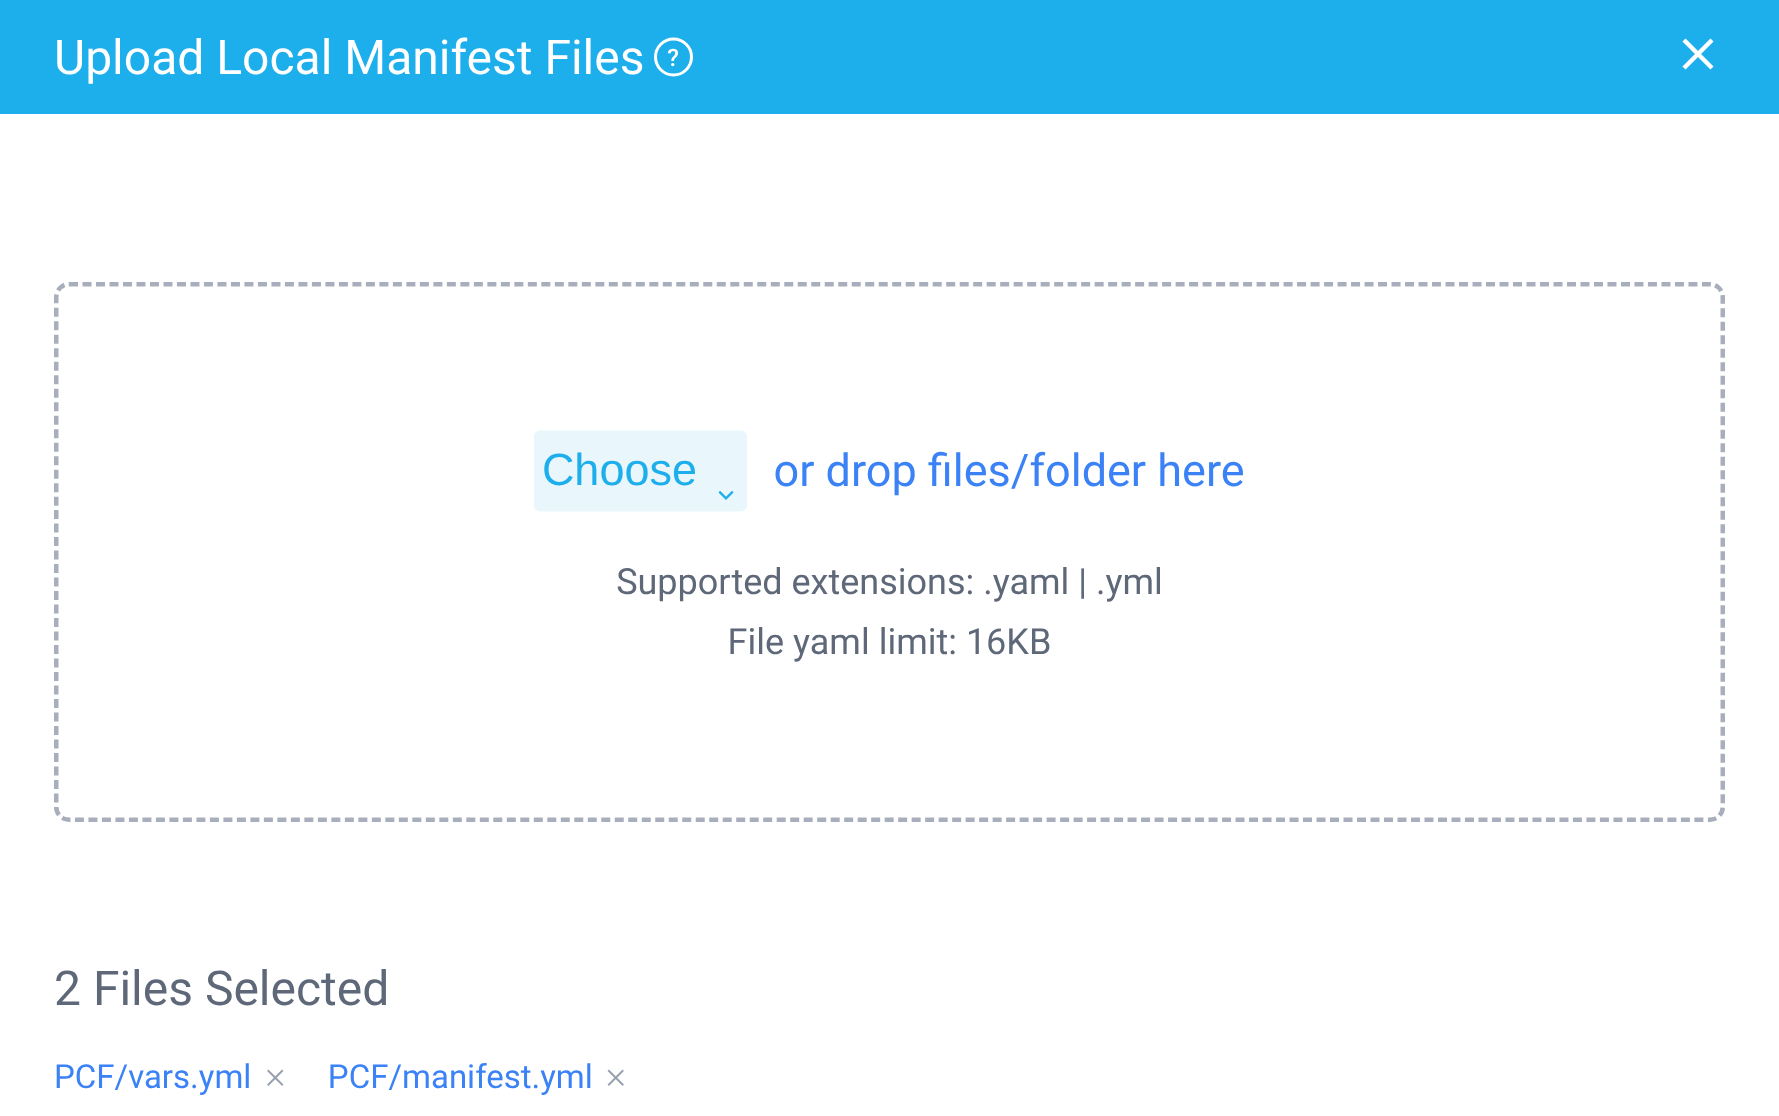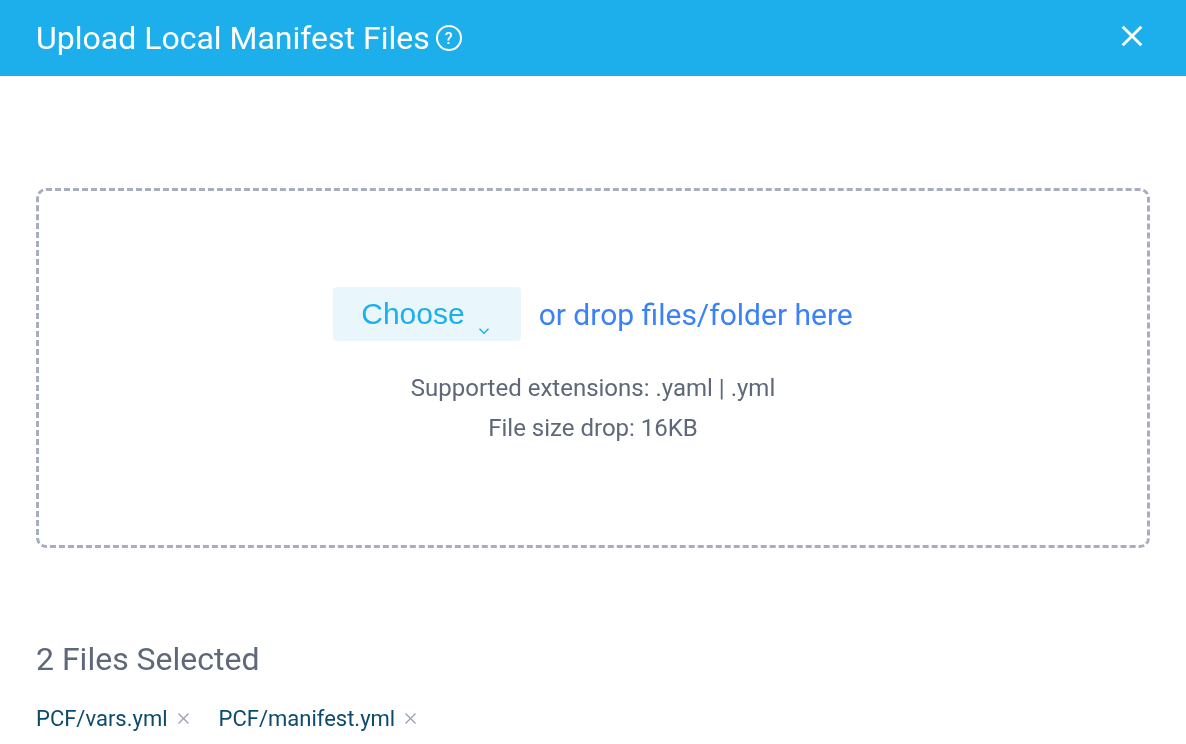--- a/index.html
+++ b/index.html
@@ -83,21 +83,21 @@
       align-items: center;
       gap: 18px;
       margin-bottom: 28px;
     }
     
     .choose-btn {
       background: #e9f7fd;
       color: #1DAEEC;
       font-size: 30px;
       font-weight: 400;
-      padding: 10px 28px;
+      padding: 10px 5px;
       border: none;
       border-radius: 4px;
       display: flex;
       align-items: flex-end;
       gap: 10px;
       cursor: pointer;
     }
     
     .chevron-down {
       width: 18px;
@@ -138,21 +138,21 @@
     .file-chips {
       display: flex;
       gap: 28px;
       align-items: center;
     }
     
     .file-chip {
       display: flex;
       align-items: center;
       gap: 8px;
-      color: #0c4a6e;
+      color: #3b82f6;
       font-size: 22px;
     }
     
     .file-chip-remove {
       cursor: pointer;
       display: flex;
       align-items: center;
     }
     
     .file-chip-remove svg {
@@ -186,21 +186,21 @@
         <span>Choose</span>
         <span class="chevron-down">
           <svg viewBox="0 0 24 24">
             <polyline points="6 9 12 15 18 9"></polyline>
           </svg>
         </span>
       </button>
       <span class="drop-text">or drop files/folder here</span>
     </div>
     <div class="hint-text">Supported extensions: .yaml | .yml</div>
-    <div class="hint-text">File size drop: 16KB</div>
+    <div class="hint-text">File yaml limit: 16KB</div>
   </div>
 
   <div class="selected-section">
     <div class="selected-title">2 Files Selected</div>
     <div class="file-chips">
       <div class="file-chip">
         <span>PCF/vars.yml</span>
         <span class="file-chip-remove">
           <svg viewBox="0 0 24 24">
             <line x1="4" y1="4" x2="20" y2="20"></line>

